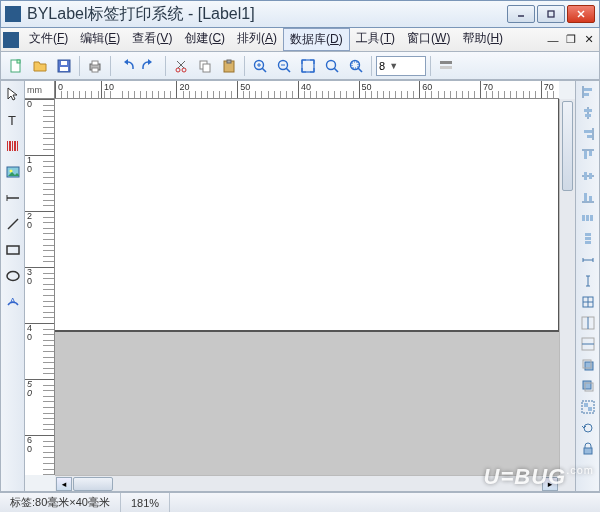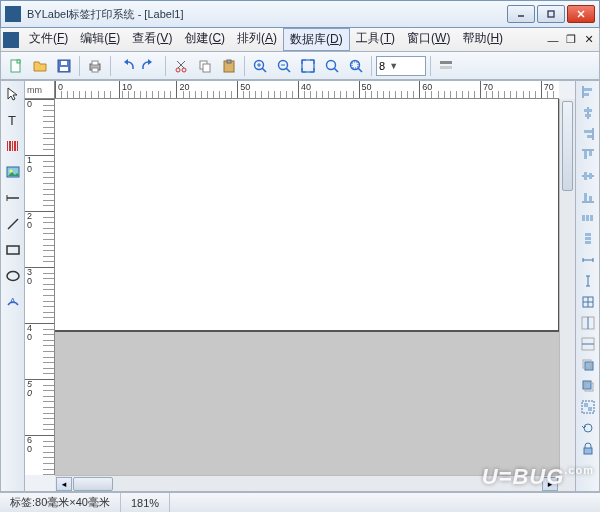--- a/index.html
+++ b/index.html
@@ -1,21 +1,21 @@
 <!DOCTYPE html>
 <html><head>
 <meta charset="utf-8">
 <style>
 * { margin: 0; padding: 0; box-sizing: border-box; font-family: "Microsoft YaHei", Tahoma, sans-serif; }
 body { width: 600px; height: 512px; background: #fff; overflow: hidden; position: relative; }
 
 
 .titlebar { height: 28px; background: linear-gradient(#f4f8fc, #dfe9f5); border: 1px solid #7a96b8; display: flex; align-items: center; padding: 0 4px; }
 .titlebar .app-icon { width: 16px; height: 16px; background: #2a5a8a; margin-right: 6px; }
-.titlebar .title { font-size: 11px; color: #2a3a4a; flex: 1; }
+.titlebar .title { font-size: 16px; color: #2a3a4a; flex: 1; }
 .titlebar .win-btn { width: 28px; height: 18px; margin-left: 2px; border: 1px solid #6a86a8; background: linear-gradient(#f0f5fb,#d2deec); border-radius: 2px; display: flex; align-items: center; justify-content: center; }
 .titlebar .win-btn.close { background: linear-gradient(#f08070,#d43a20); border-color: #a02a10; color: #fff; }
 .titlebar .win-btn svg { width: 10px; height: 10px; }
 
 
 .menubar { height: 24px; background: linear-gradient(#f8f8f8,#ececec); border: 1px solid #aab5c2; border-top: none; display: flex; align-items: center; padding: 0 2px; }
 .menubar .mi { padding: 2px 6px; font-size: 12px; color: #223; cursor: default; white-space: nowrap; }
 .menubar .mi.selected { border: 1px solid #8aa0c0; background: #e6eefb; }
 .menubar .mi .u { text-decoration: underline; }
 .menubar .spacer { flex: 1; }
@@ -69,21 +69,21 @@
 .scr-corner { grid-column:4; grid-row:3; background:#e6e9ee; }
 .scr-corner2 { grid-column:2; grid-row:3; background:#eef2f6; }
 .scr-corner3 { grid-column:4; grid-row:1; background:#eef2f6; }
 
 
 .status { position:absolute; left:0; right:0; bottom:0; height:20px; background: linear-gradient(#f4f6fa,#e2e7ef); border-top:1px solid #aab5c2; display:flex; align-items:center; font-size:11px; color:#333; }
 .status .cell { padding: 4px 10px; border-right:1px solid #bac4d0; height:100%; display:flex; align-items:center; }
 
 
 .watermark { position:absolute; right:6px; bottom:22px; font-size:22px; font-weight:bold; font-style:italic; color:rgba(255,255,255,0.9); text-shadow:0 0 4px rgba(0,0,0,0.4); letter-spacing:1px; pointer-events:none; }
-.watermark .sm { font-size:11px; font-style:normal; font-weight:bold; vertical-align: top;}
+.watermark .sm { font-size:11px; font-style:normal; font-weight:normal; vertical-align: top;}
 </style>
 </head>
 <body>
 
 <div class="titlebar">
   <div class="app-icon"></div>
   <div class="title">BYLabel标签打印系统 - [Label1]</div>
   <div class="win-btn">
       <svg viewBox="0 0 10 10">
         <line x1="2" y1="7" x2="8" y2="7" stroke="#335" stroke-width="1.5"></line>
@@ -299,21 +299,21 @@
       </div>
       <div class="minor" style="left: 6.07229px;"></div>
       <div class="minor" style="left: 12.1446px;"></div>
       <div class="minor" style="left: 18.2169px;"></div>
       <div class="minor" style="left: 24.2892px;"></div>
       <div class="minor" style="left: 30.3614px;"></div>
       <div class="minor" style="left: 36.4337px;"></div>
       <div class="minor" style="left: 42.506px;"></div>
       <div class="minor" style="left: 48.5783px;"></div>
       <div class="minor" style="left: 54.6506px;"></div>
-      <div class="tick" style="left: 64px;">
+      <div class="tick" style="left: 46px;">
         <span>10</span>
       </div>
       <div class="minor" style="left: 66.7952px;"></div>
       <div class="minor" style="left: 72.8675px;"></div>
       <div class="minor" style="left: 78.9398px;"></div>
       <div class="minor" style="left: 85.012px;"></div>
       <div class="minor" style="left: 91.0843px;"></div>
       <div class="minor" style="left: 97.1566px;"></div>
       <div class="minor" style="left: 103.229px;"></div>
       <div class="minor" style="left: 109.301px;"></div>

